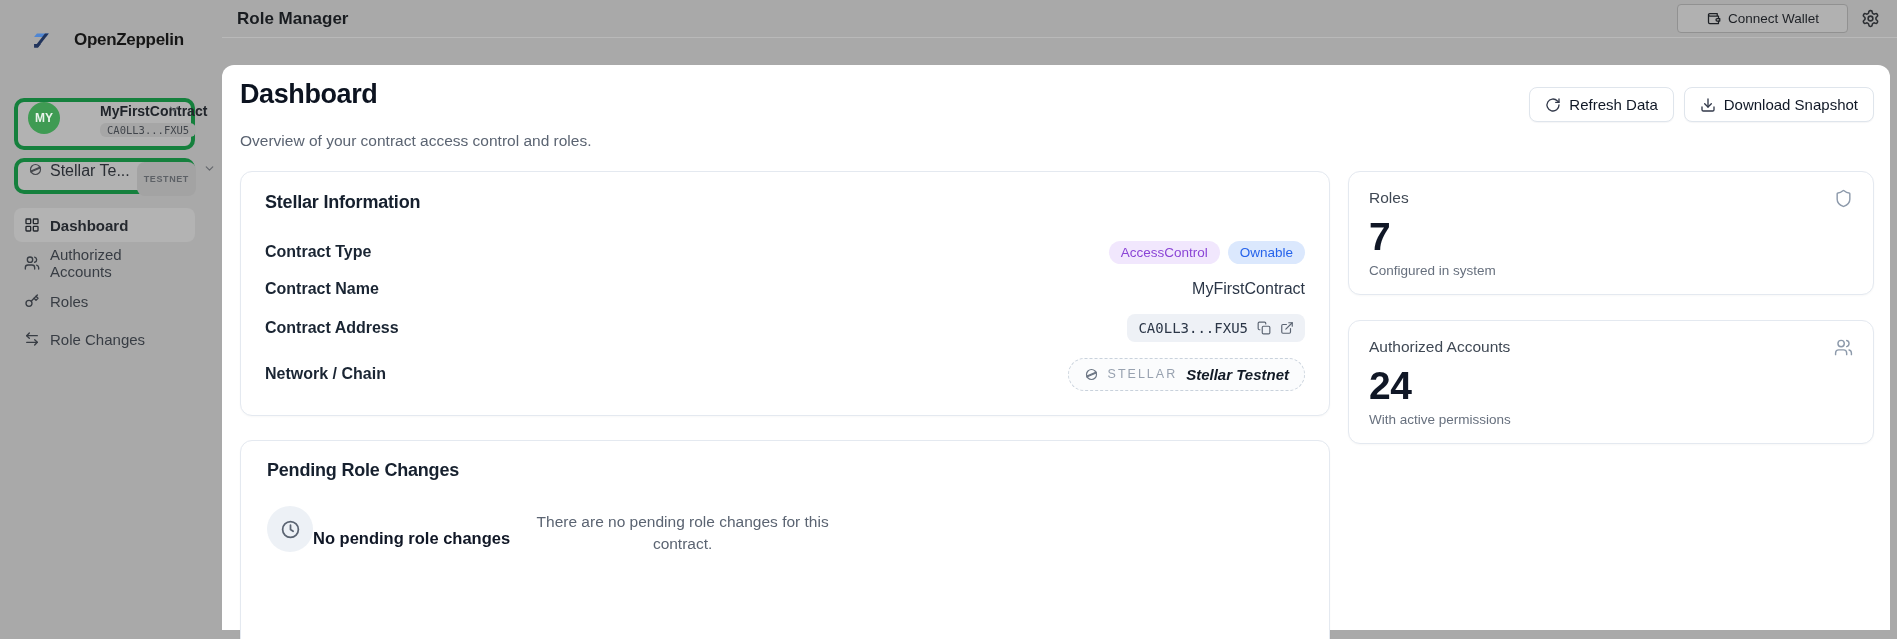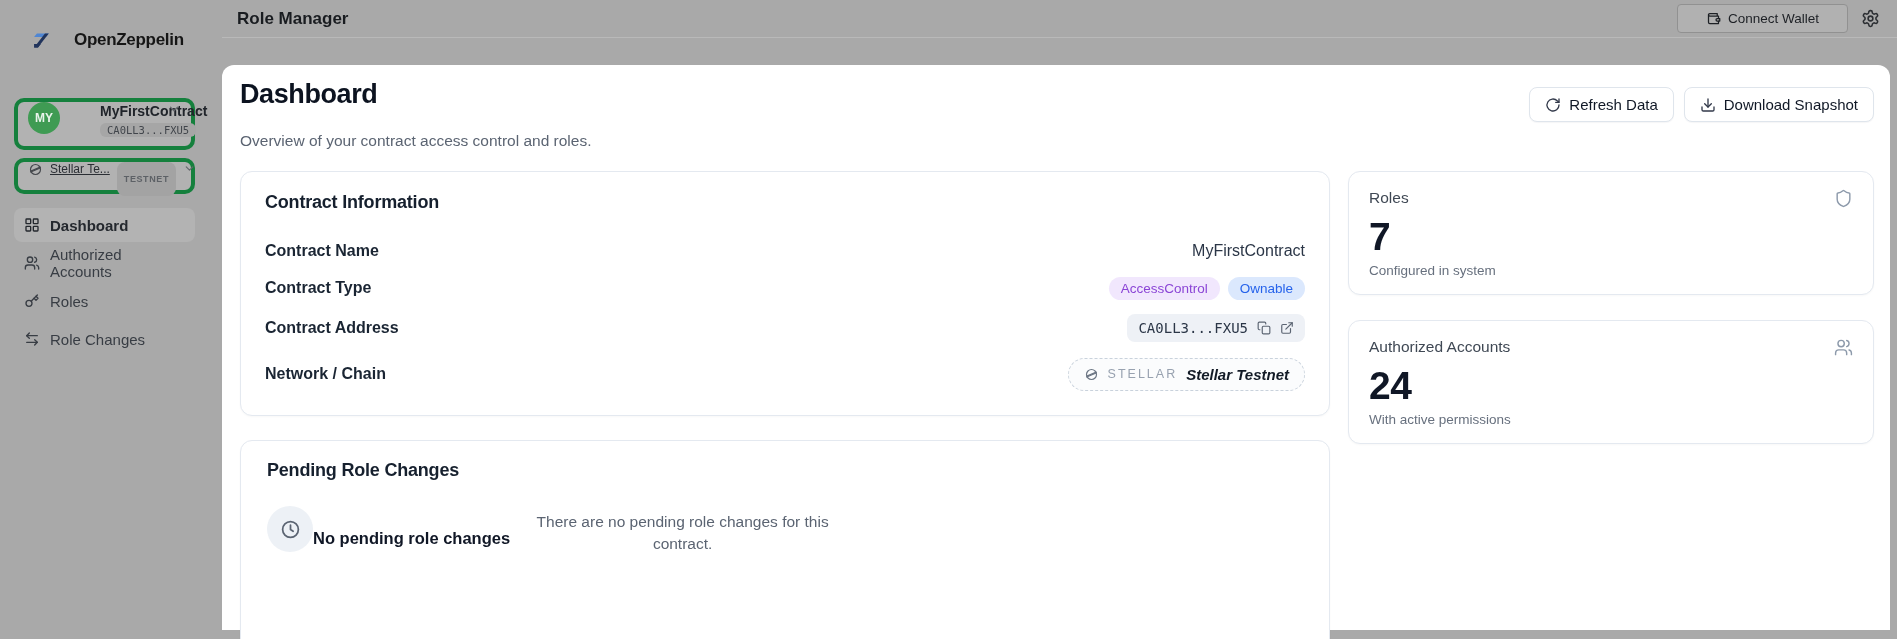--- a/index.html
+++ b/index.html
@@ -31,21 +31,21 @@
   .contract-meta { flex:1; min-width:0;margin-left:31px; }
   .contract-name { font-size:14px; font-weight:700; color:#20242a; line-height:1.15; }
   .addr-pill {
     display:inline-block; margin-top:3px; background:#a6a6a6; border-radius:6px;
     padding:1px 7px; font-family:"DejaVu Sans Mono","Liberation Mono",monospace;
     font-size:10.5px; color:#41454b;
   }
   .chev { color:#64676c; flex:0 0 auto; }
 
   .network-card { top:158px; height:36px; gap:7px; }
-  .network-name { font-size:12px; font-weight:500; color:#2a2e34; white-space:nowrap;text-decoration:underline; }
+  .network-name { font-size:16px; font-weight:500; color:#2a2e34; white-space:nowrap; }
   .testnet-badge {
     background:#a3a3a3; border-radius:8px; padding:12px 7px;
     font-size:9px; font-weight:700; letter-spacing:0.6px; color:#5d6166; flex:1 0 auto;
     text-align:center;
   }
   .stellar-glyph { color:#45484d; flex:0 0 auto; }
 
   .nav { position:absolute; left:14px; top:208px; width:181px; }
   .nav-item {
     display:flex; align-items:center; gap:10px; height:34px; padding:0 10px;
@@ -288,32 +288,32 @@
         </span>
         <span>Download Snapshot</span>
       </button>
     </div>
   </div>
 
   <div class="content">
 
     <div class="col-left">
       <div class="card info-card">
-        <div class="card-title">Contract Information</div>
+        <div class="card-title">Stellar Information</div>
         <div class="info-rows">
-          <div class="info-row" style="height:24px;">
-            <span class="row-label">Contract Name</span>
-            <span class="row-value">MyFirstContract</span>
-          </div>
           <div class="info-row" style="height:26px;">
             <span class="row-label">Contract Type</span>
             <span class="badges">
               <span class="badge badge-access">AccessControl</span>
               <span class="badge badge-ownable">Ownable</span>
             </span>
+          </div>
+          <div class="info-row" style="height:24px;">
+            <span class="row-label">Contract Name</span>
+            <span class="row-value">MyFirstContract</span>
           </div>
           <div class="info-row" style="height:30px;">
             <span class="row-label">Contract Address</span>
             <span class="addr-chip">
               <span class="addr-text">CA0LL3...FXU5</span>
               <span class="chip-icon">
                 <svg width="14" height="14" viewBox="0 0 24 24" fill="none" stroke="currentColor" stroke-width="2" stroke-linecap="round" stroke-linejoin="round">
                     <rect x="9" y="9" width="13" height="13" rx="2"></rect>
                     <path d="M5 15H4a2 2 0 0 1-2-2V4a2 2 0 0 1 2-2h9a2 2 0 0 1 2 2v1"></path>
                   </svg>

